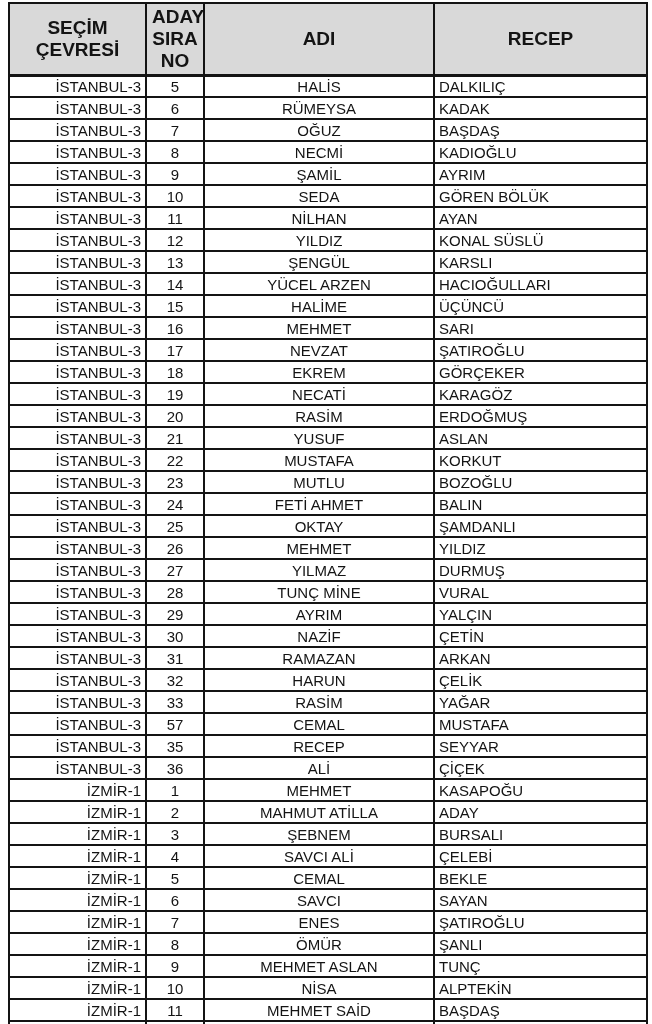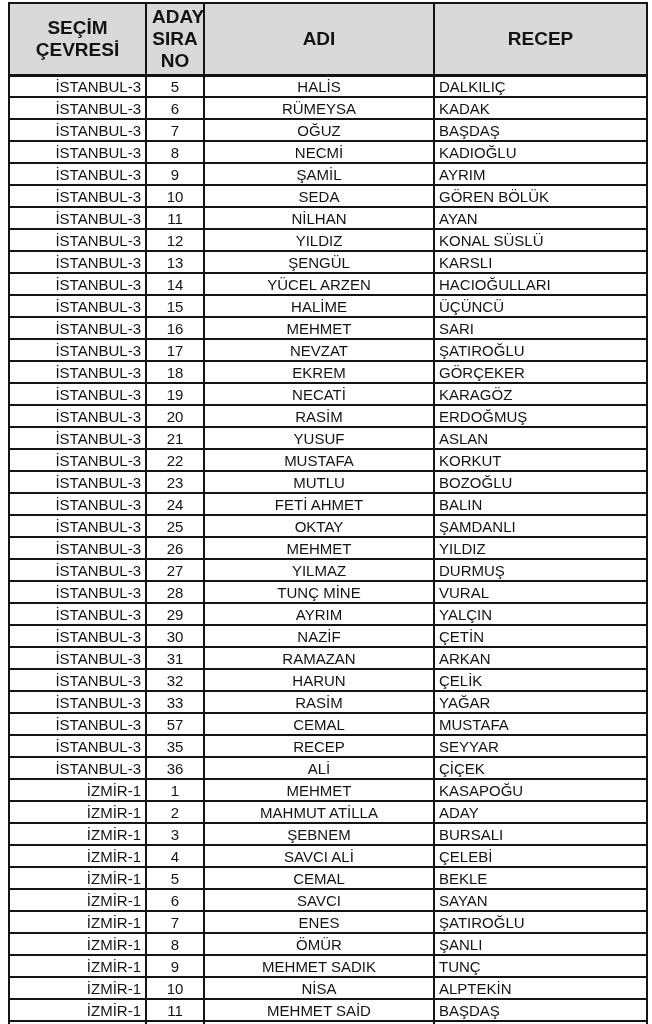--- a/index.html
+++ b/index.html
@@ -311,21 +311,21 @@
         </tr>
         <tr>
           <td class="cell-district">İZMİR-1</td>
           <td class="cell-no">8</td>
           <td class="cell-name">ÖMÜR</td>
           <td class="cell-surname">ŞANLI</td>
         </tr>
         <tr>
           <td class="cell-district">İZMİR-1</td>
           <td class="cell-no">9</td>
-          <td class="cell-name">MEHMET SADIK</td>
+          <td class="cell-name">MEHMET ASLAN</td>
           <td class="cell-surname">TUNÇ</td>
         </tr>
         <tr>
           <td class="cell-district">İZMİR-1</td>
           <td class="cell-no">10</td>
           <td class="cell-name">NİSA</td>
           <td class="cell-surname">ALPTEKİN</td>
         </tr>
         <tr>
           <td class="cell-district">İZMİR-1</td>

